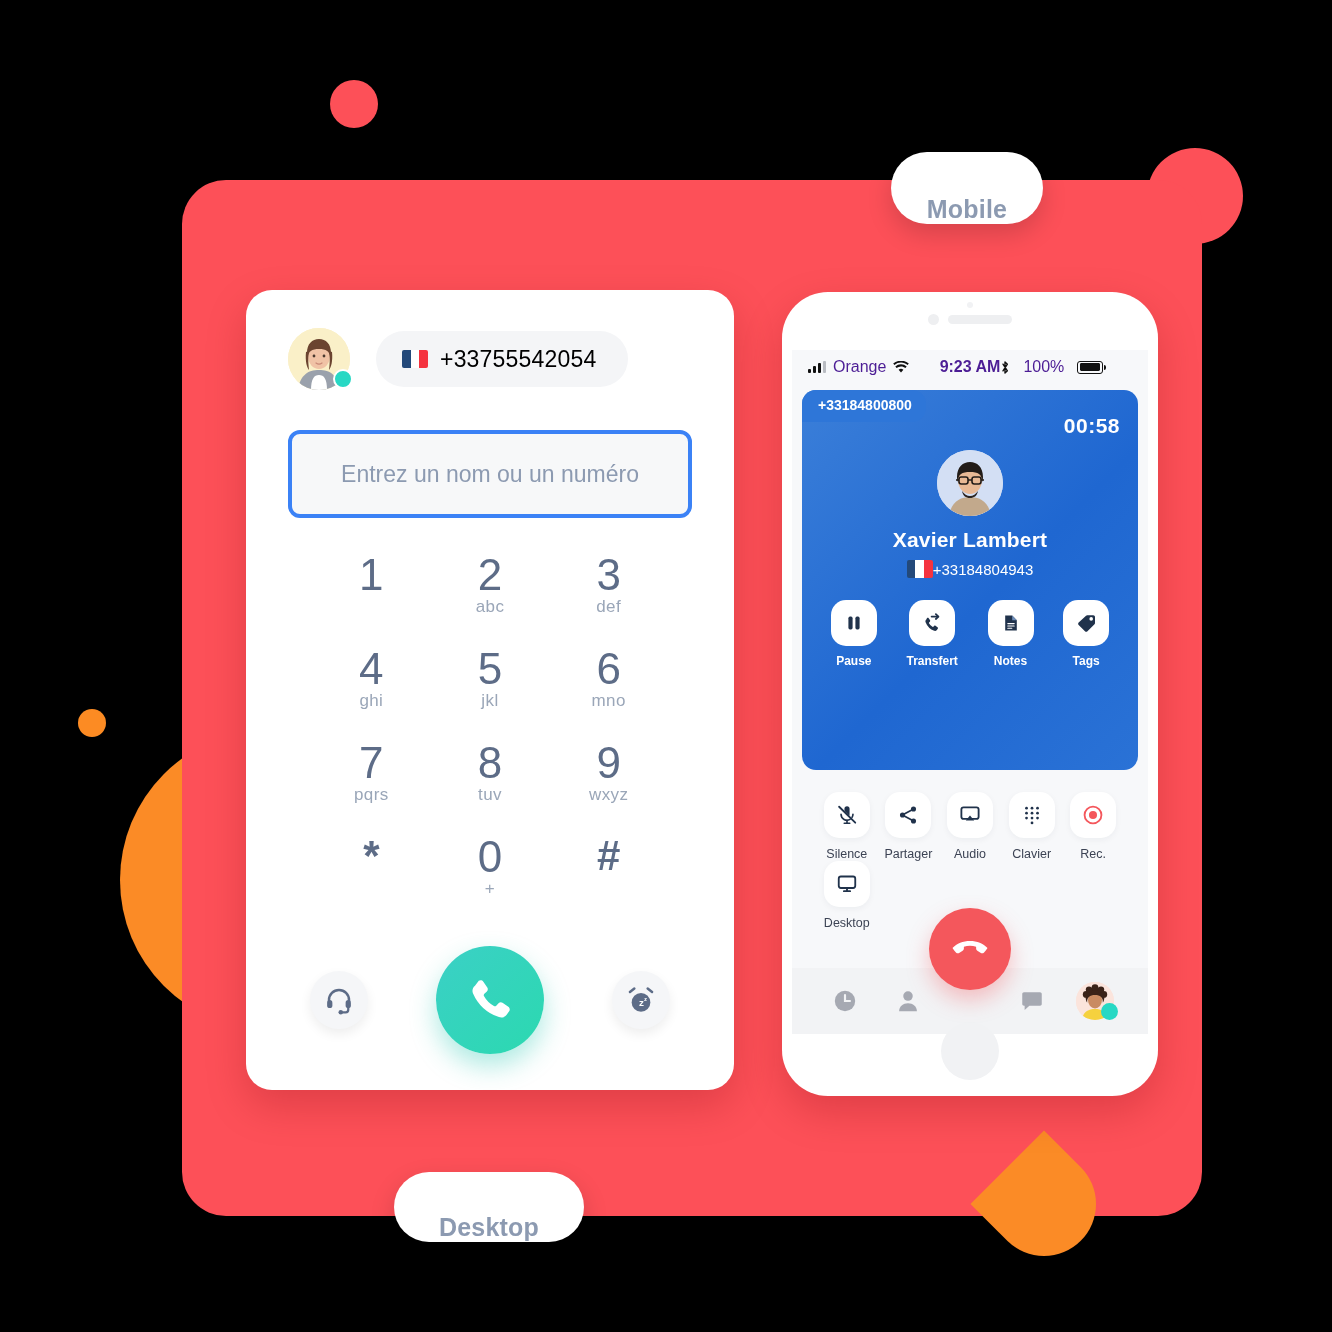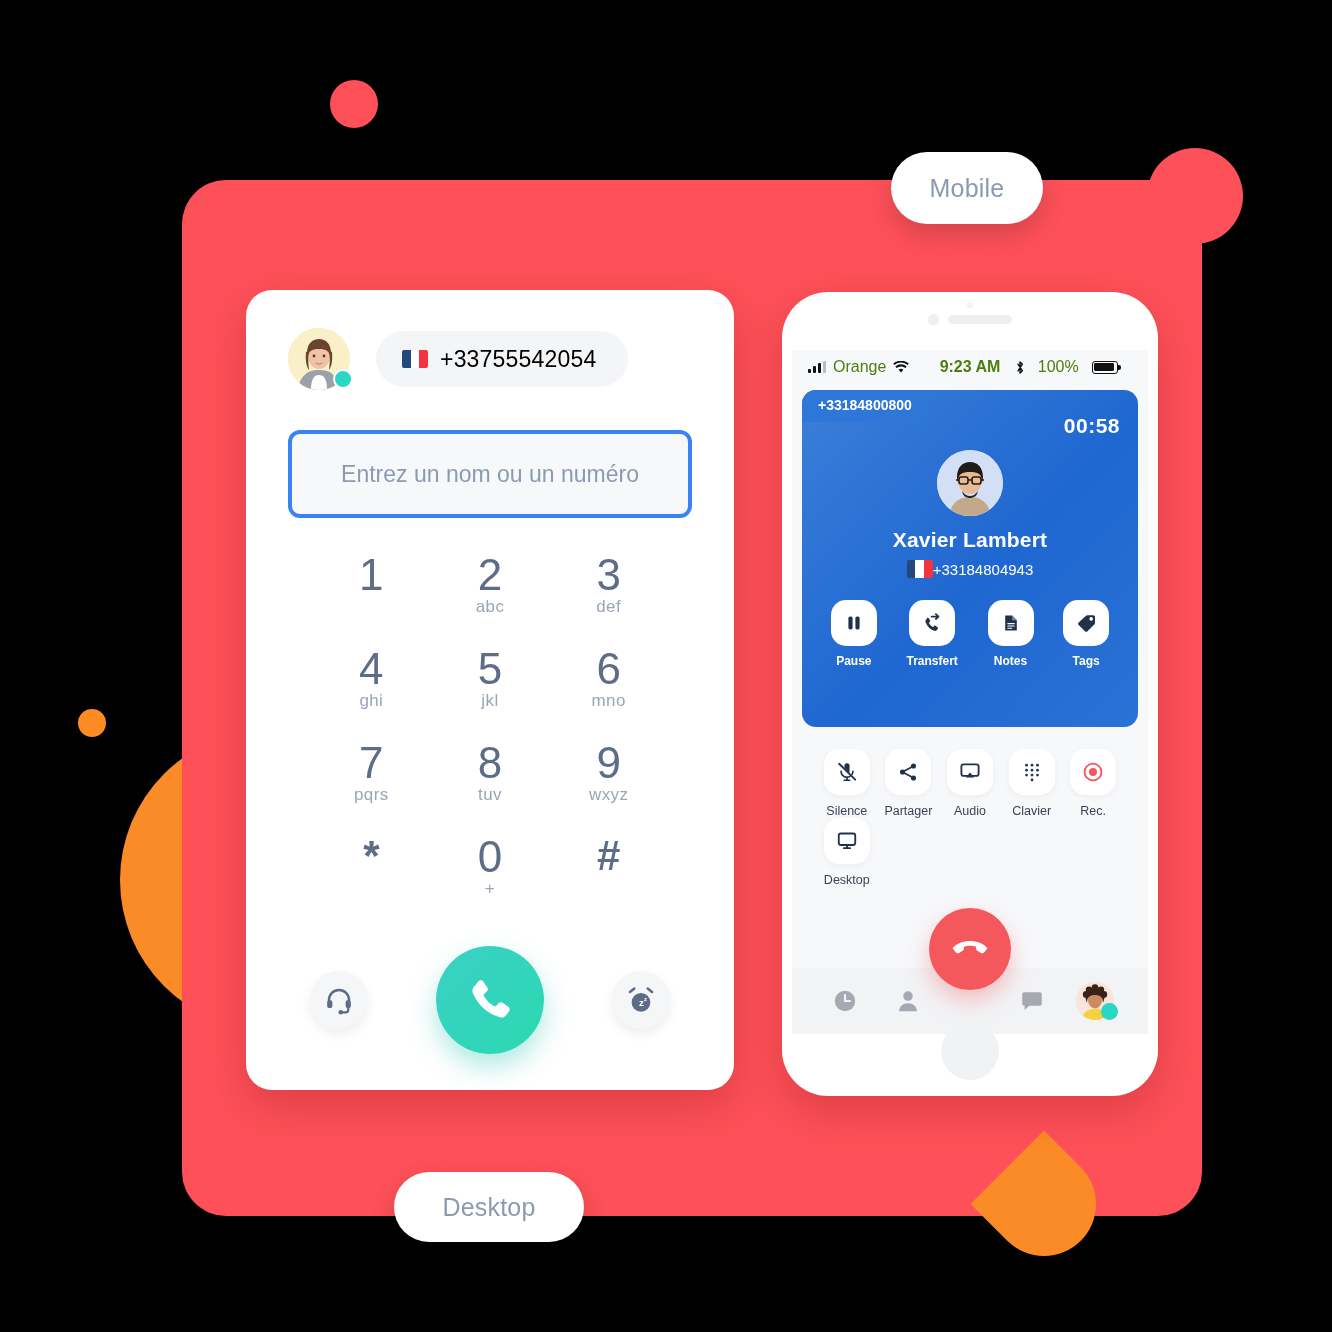--- a/index.html
+++ b/index.html
@@ -37,23 +37,23 @@
   .conn { position: absolute; background: #FD5058; }
   .conn-mobile { left: 963px; top: 196px; width: 10px; height: 110px; }
   .conn-desktop { left: 484px; top: 1095px; width: 10px; height: 110px; }
   .conn-mid { left: 734px; top: 706px; width: 38px; height: 18px; border-radius: 3px; }
 
   
   .pill {
     position: absolute;
     background: #fff;
     border-radius: 60px;
-    display: flex; align-items: center; justify-content: center;
+    display: flex; align-items: flex-end; justify-content: center;
     color: #8C9AB1;
-    font-weight: normal;
+    font-weight: bold;
     letter-spacing: .2px;
     box-shadow: 0 10px 26px rgba(0,0,0,.16);
   }
   .pill-mobile { left: 891px; top: 152px; width: 152px; height: 72px; font-size: 25px; }
   .pill-desktop { left: 394px; top: 1172px; width: 190px; height: 70px; font-size: 25px; }
 
   
   .desktop-card {
     position: absolute; left: 246px; top: 290px;
     width: 488px; height: 800px;
@@ -131,40 +131,40 @@
     overflow: hidden;
   }
   .notch { position: absolute; top: 22px; left: 0; right: 0; display: flex; align-items: center; justify-content: center; gap: 9px; }
   .notch .cam { width: 11px; height: 11px; border-radius: 50%; background: #EEEFF1; }
   .notch .spk { width: 64px; height: 9px; border-radius: 6px; background: #EEEFF1; }
   .notch .dot2 { position: absolute; top: -12px; left: 50%; margin-left: -3px; width: 6px; height: 6px; border-radius: 50%; background: #F1F2F4; }
 
   .screen { position: absolute; left: 10px; top: 58px; width: 356px; height: 684px; background: #F7F8FA; }
   .statusbar {
     height: 34px; display: flex; align-items: center;
-    padding: 0 16px; font-size: 16px; color: #4d7c0f; font-weight: 500;
+    padding: 0 16px; font-size: 16px; color: #4c1d95; font-weight: 500;
   }
   .sb-left { display: flex; align-items: center; gap: 7px; flex: 1; }
   .sb-mid { flex: 0 0 auto; font-weight: 600; }
-  .sb-right { display: flex; align-items: center; gap: 13px; flex: 1; justify-content: center; }
+  .sb-right { display: flex; align-items: center; gap: 13px; flex: 1; justify-content: flex-start; }
   .bars { display: flex; align-items: flex-end; gap: 2px; height: 12px; }
   .bars i { display: block; width: 3px; background: #111; border-radius: 1px; }
   .bars i:nth-child(1){height:4px}.bars i:nth-child(2){height:7px}
   .bars i:nth-child(3){height:10px}.bars i:nth-child(4){height:12px;background:#B9BCC2}
   .batt { width: 26px; height: 13px; border: 1.6px solid #111; border-radius: 3px; position: relative; }
   .batt::after { content:""; position:absolute; right:-4px; top:3.5px; width:2.4px; height:5px; background:#111; border-radius:0 2px 2px 0;}
   .batt i { position:absolute; left:1.4px; top:1.4px; bottom:1.4px; width:20px; background:#111; border-radius:1.4px; }
 
   .call-card {
     margin: 6px 10px 0 10px;
     background: linear-gradient(135deg,#3B7FD9 0%,#1F67D1 55%,#2A72D6 100%);
     border-radius: 14px;
     position: relative;
     padding: 16px 0 18px 0;
-    height: 337px;
+    height: 380px;
   }
   .did-badge {
     position: absolute; left: 0; top: 0;
     background: #2E76D8;
     color: #fff; font-size: 14px; font-weight: 600;
     padding: 7px 14px 9px 16px;
     border-radius: 14px 14px 14px 0;
     box-shadow: 2px 2px 0 0 rgba(255,255,255,.0);
   }
   .did-badge::after{

